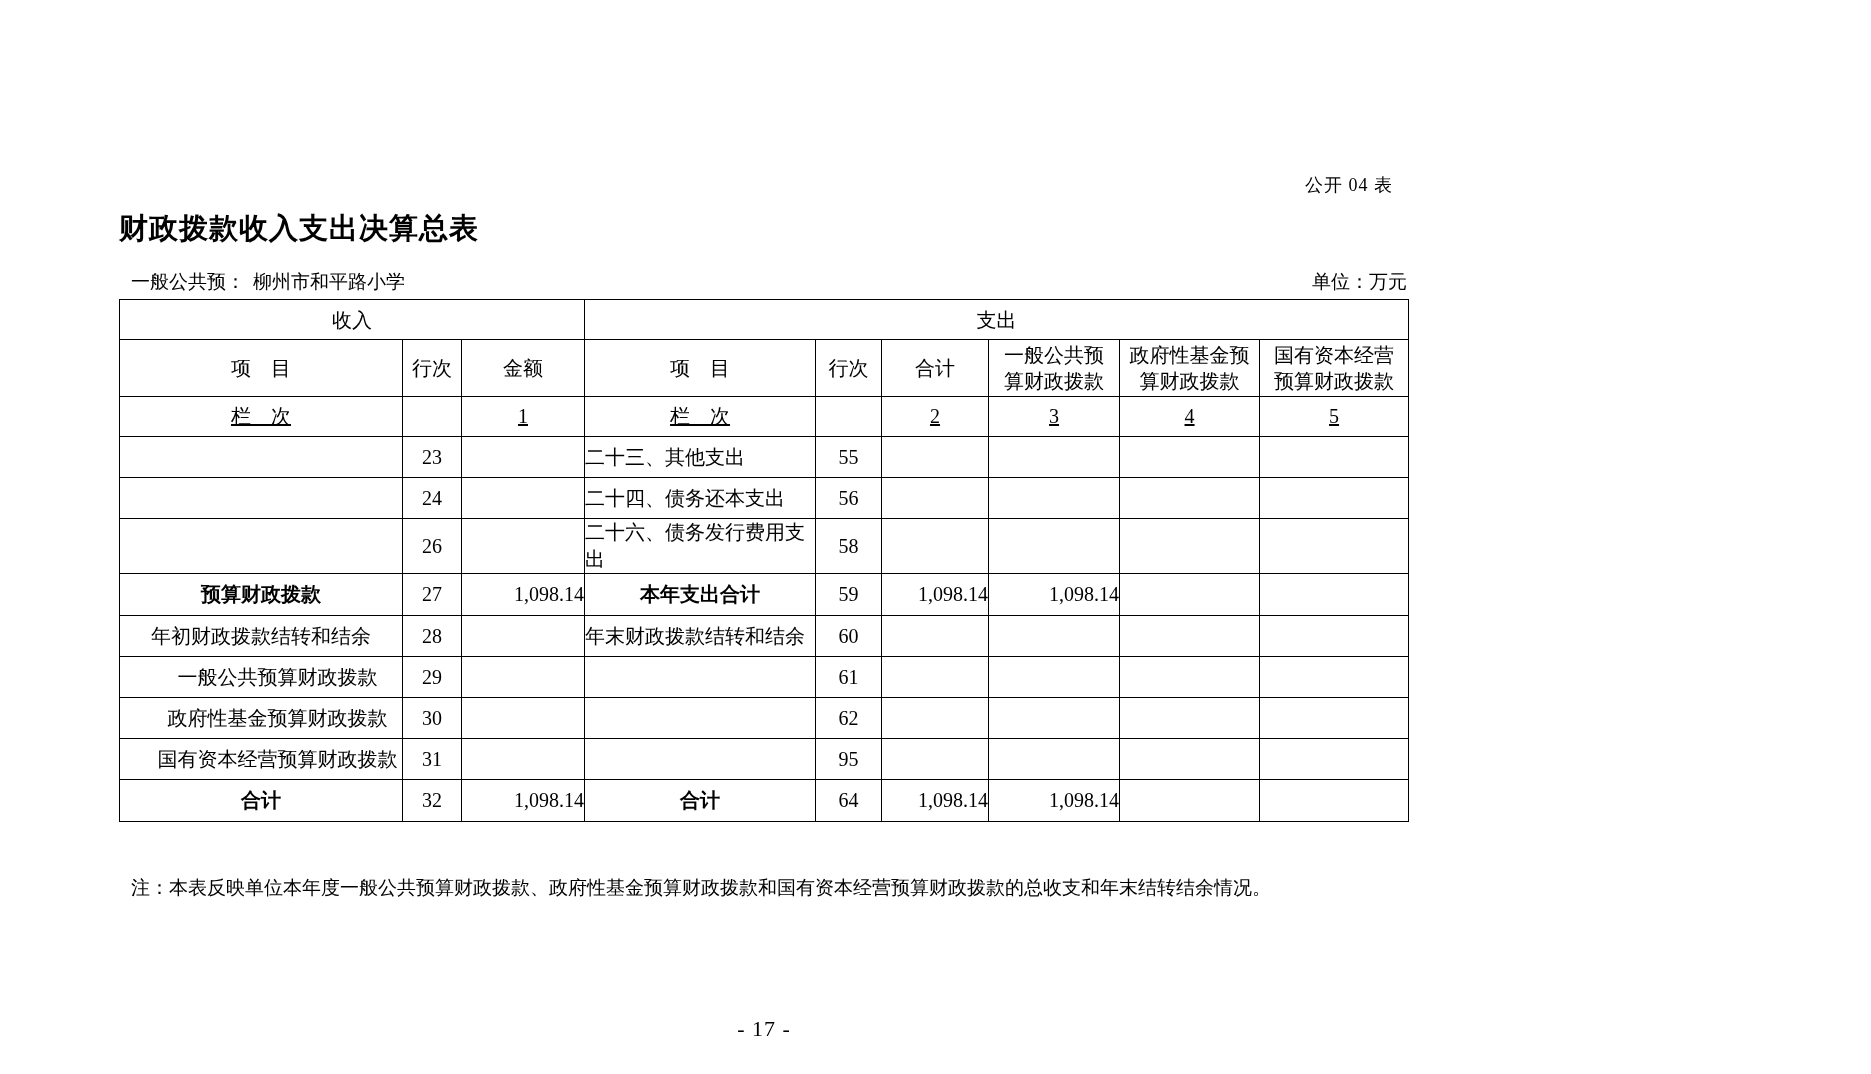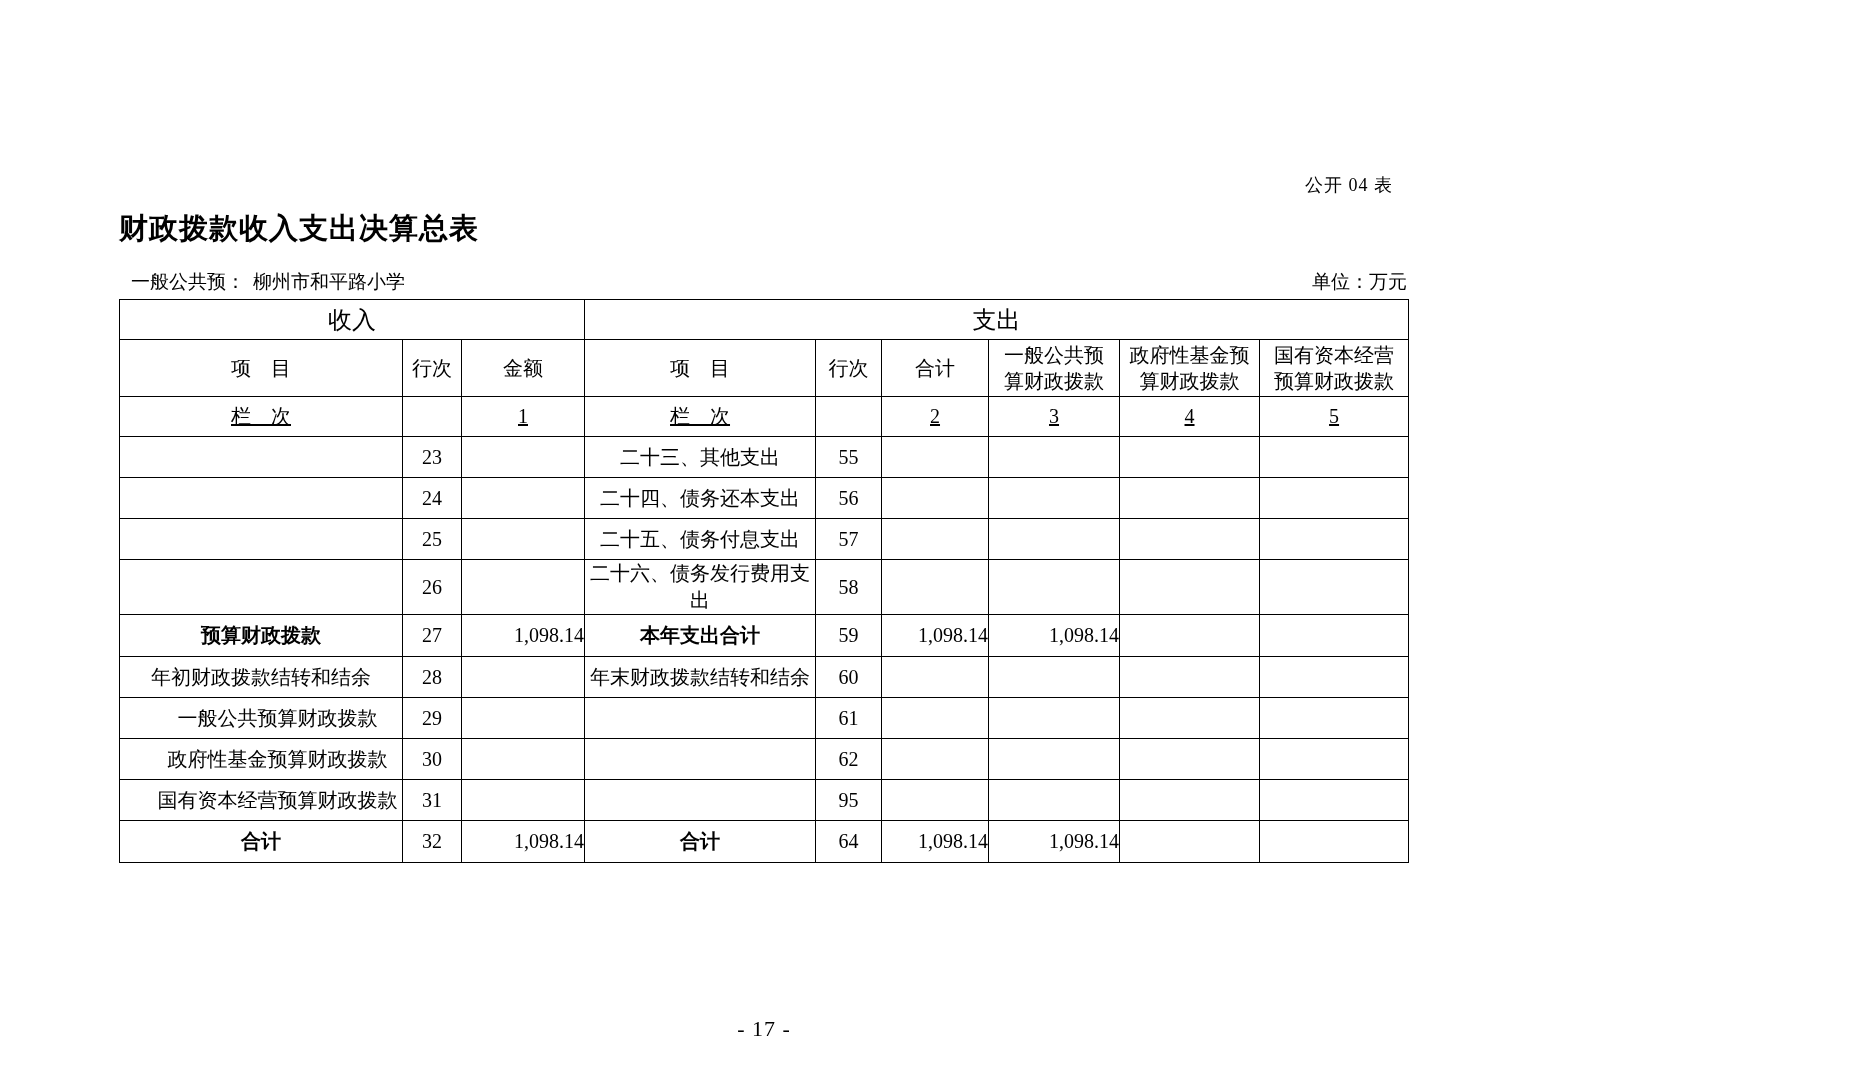--- a/index.html
+++ b/index.html
@@ -34,27 +34,27 @@
     font-size:20px;font-weight:normal;
     padding:0;vertical-align:middle;
     word-break:break-all;
   }
   .fiscal-table thead th{
     text-align:center;
     white-space:pre-line;
     line-height:26px;
   }
   tr.group-row{height:40px;}
-  tr.group-row th{font-size:24px;}
+  tr.group-row th{font-size:20px;}
   tr.col-row{height:57px;}
   tr.index-row{height:40px;text-decoration:underline;}
   tbody tr{height:41px;}
   tbody tr.emphasis{height:42px;}
   .c-item{text-align:center;padding-left:11px;}
-  .c-item2{text-align:center;padding-left:7px;padding-right:4px;}
+  .c-item2{text-align:left;padding-left:7px;padding-right:4px;}
   .c-num{text-align:center;}
   .c-amt{text-align:right;padding-right:5px;}
   tr.emphasis td.c-item,tr.emphasis td.c-item2{
     text-align:center;font-weight:bold;padding-left:0;
   }
   tr.indent td.c-item{padding-left:33px;}
   .note{
     position:absolute;top:831px;left:12px;right:0;
     font-size:19px;line-height:26px;
   }
@@ -141,31 +141,20 @@
             <td class="c-amt"></td>
             <td class="c-item2">二十四、债务还本支出</td>
             <td class="c-num">56</td>
             <td class="c-amt"></td>
             <td class="c-amt"></td>
             <td class="c-amt"></td>
             <td class="c-amt"></td>
           </tr>
           <tr>
             <td class="c-item"></td>
-            <td class="c-num">25</td>
-            <td class="c-amt"></td>
-            <td class="c-item2">二十五、债务付息支出</td>
-            <td class="c-num">57</td>
-            <td class="c-amt"></td>
-            <td class="c-amt"></td>
-            <td class="c-amt"></td>
-            <td class="c-amt"></td>
-          </tr>
-          <tr>
-            <td class="c-item"></td>
             <td class="c-num">26</td>
             <td class="c-amt"></td>
             <td class="c-item2">二十六、债务发行费用支出</td>
             <td class="c-num">58</td>
             <td class="c-amt"></td>
             <td class="c-amt"></td>
             <td class="c-amt"></td>
             <td class="c-amt"></td>
           </tr>
           <tr class="emphasis">
@@ -230,17 +219,18 @@
             <td class="c-item2">合计</td>
             <td class="c-num">64</td>
             <td class="c-amt">1,098.14</td>
             <td class="c-amt">1,098.14</td>
             <td class="c-amt"></td>
             <td class="c-amt"></td>
           </tr>
         </tbody>
     </table>
 
+    <div class="note">注：本表反映单位本年度一般公共预算财政拨款、政府性基金预算财政拨款和国有资本经营预算财政拨款的总收支和年末结转结余情况。</div>
 
     <div class="page-num">- 17 -</div>
 
   </div>
 </div>
 
 </body></html>

